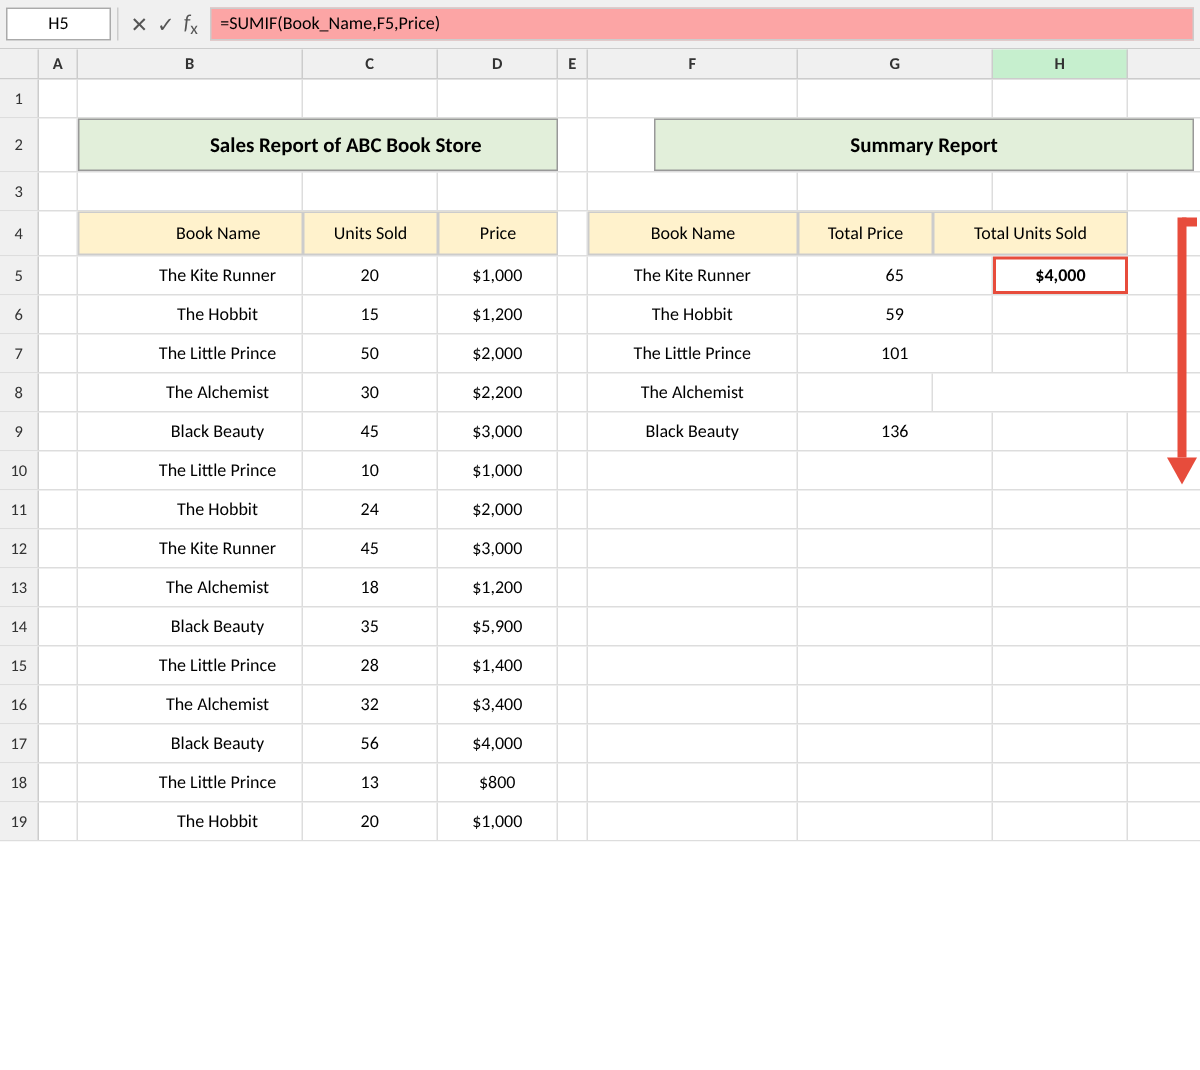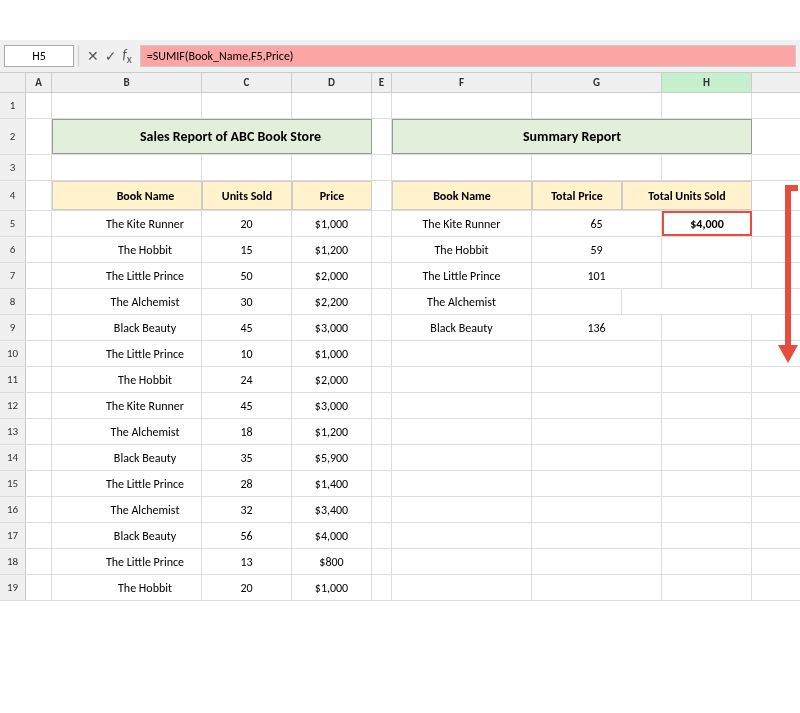--- a/index.html
+++ b/index.html
@@ -12,21 +12,20 @@
 
     
     .formula-bar {
       display: flex;
       align-items: center;
       height: 28px;
       background: #f0f0f0;
       border-bottom: 1px solid #ccc;
       padding: 16px 4px;
       gap: 4px;
-      margin-top: 40px;
     }
     .cell-ref-box {
       width: 70px;
       height: 22px;
       border: 1px solid #aaa;
       background: #fff;
       display: flex;
       align-items: center;
       justify-content: center;
       font-size: 12px;
@@ -146,21 +145,21 @@
     
     .title-cell {
       background: #e2efda;
       font-weight: bold;
       font-size: 13px;
     }
 
     
     .header-cell {
       background: #fff2cc;
-      font-weight: bold;
+      font-weight: normal;
       font-size: 12px;
       border: 1px solid #ccc;
     }
 
     
     .merged-title {
       display: flex;
       align-items: center;
       justify-content: center;
       font-weight: bold;
@@ -217,21 +216,21 @@
       <div class="cell ch"></div>
     </div>
 
     <div class="row" style="height:36px;">
       <div class="row-num">2</div>
       <div class="cell ca"></div>
 
       <div class="cell cb cc cd title-cell merged-title" style="width:320px;min-width:320px;border:1px solid #999;">Sales Report of ABC Book Store</div>
       <div class="cell ce"></div>
 
-      <div class="cell cf cg ch summary-header merged-title" style="width:360px;min-width:360px;border:1px solid #999;">Summary Report</div>
+      <div class="cell cf cg ch summary-header merged-title" style="width:360px;min-width:360px;border:1px solid #999;margin-left:44px;">Summary Report</div>
     </div>
 
     <div class="row">
       <div class="row-num">3</div>
       <div class="cell ca"></div>
       <div class="cell cb"></div>
       <div class="cell cc"></div>
       <div class="cell cd"></div>
       <div class="cell ce"></div>
       <div class="cell cf"></div>

